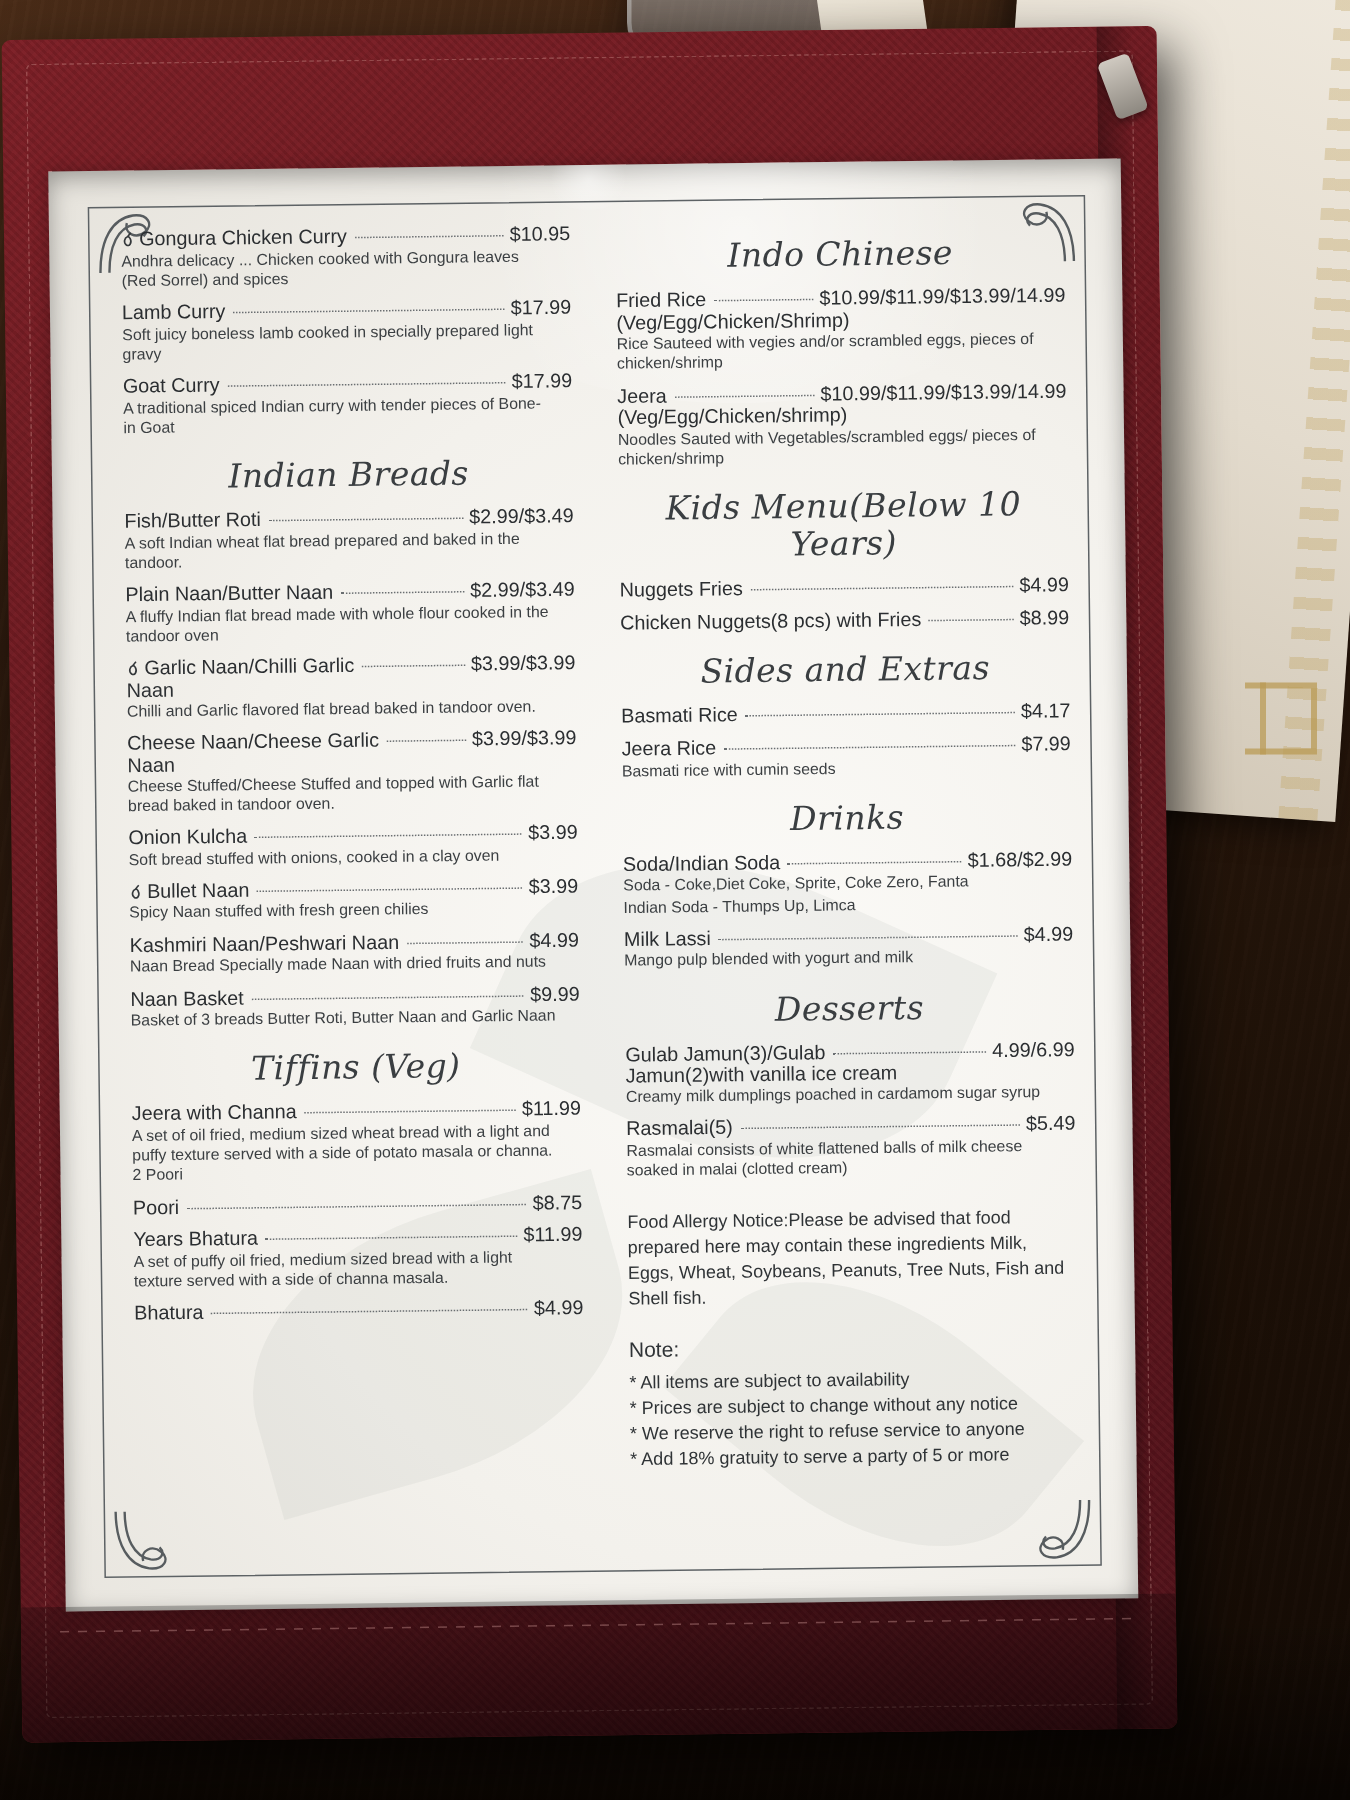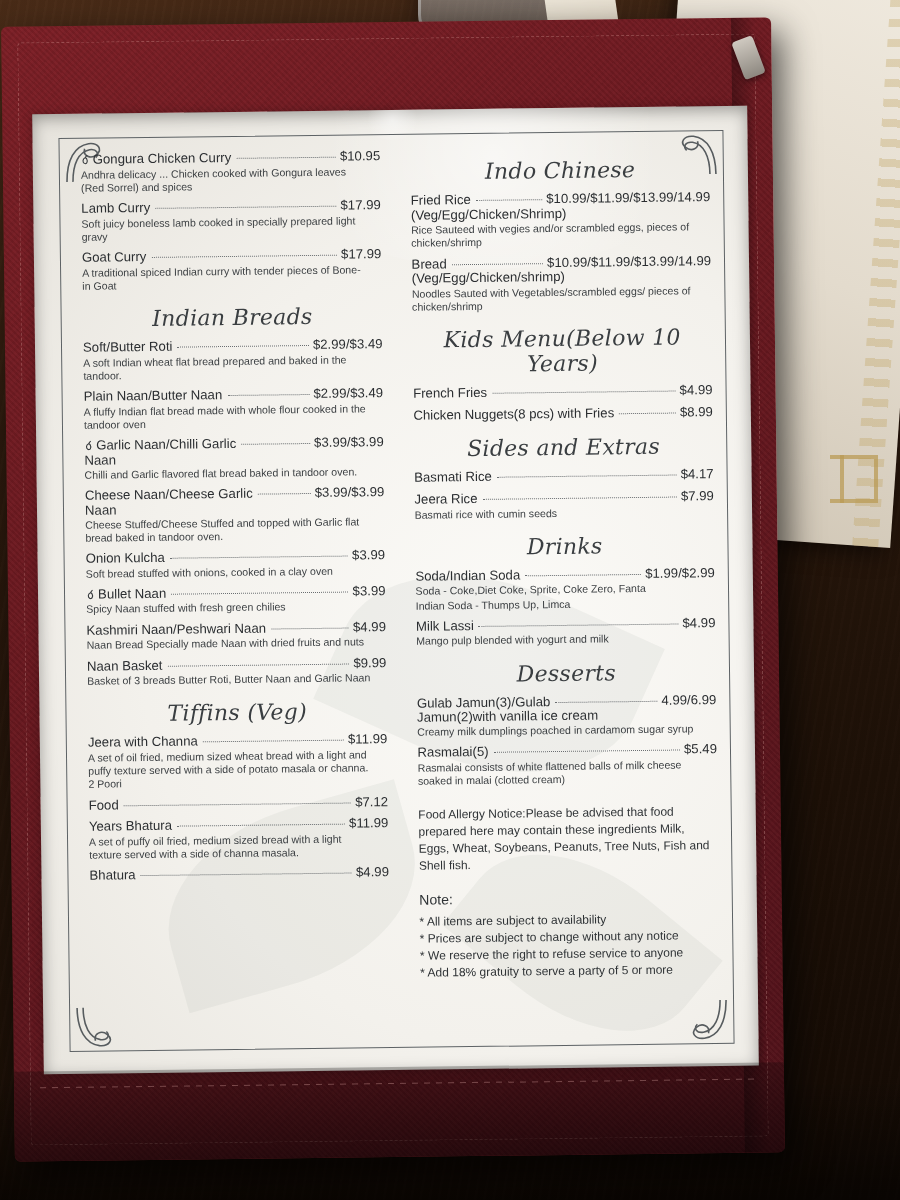--- a/index.html
+++ b/index.html
@@ -324,21 +324,21 @@
                 <span class="item-name">Goat Curry</span>
                 <span class="dots"></span>
                 <span class="price">$17.99</span>
               </div>
               <div class="desc">A traditional spiced Indian curry with tender pieces of Bone-in Goat</div>
             </div>
           </div>
           <h2 class="section big">Indian Breads</h2>
           <div class="item">
             <div class="item-line">
-              <span class="item-name">Soft/Butter Roti</span>
+              <span class="item-name">Fish/Butter Roti</span>
               <span class="dots"></span>
               <span class="price">$2.99/$3.49</span>
             </div>
             <div class="desc">A soft Indian wheat flat bread prepared and baked in the tandoor.</div>
           </div>
           <div class="item">
             <div class="item-line">
               <span class="item-name">Plain Naan/Butter Naan</span>
               <span class="dots"></span>
               <span class="price">$2.99/$3.49</span>
@@ -405,23 +405,23 @@
           <div class="item">
             <div class="item-line">
               <span class="item-name">Jeera with Channa</span>
               <span class="dots"></span>
               <span class="price">$11.99</span>
             </div>
             <div class="desc">A set of oil fried, medium sized wheat bread with a light and puffy texture served with a side of potato masala or channa. 2 Poori</div>
           </div>
           <div class="item">
             <div class="item-line">
-              <span class="item-name">Food</span>
-              <span class="dots"></span>
-              <span class="price">$7.12</span>
+              <span class="item-name">Poori</span>
+              <span class="dots"></span>
+              <span class="price">$8.75</span>
             </div>
           </div>
           <div class="item">
             <div class="item-line">
               <span class="item-name">Years Bhatura</span>
               <span class="dots"></span>
               <span class="price">$11.99</span>
             </div>
             <div class="desc">A set of puffy oil fried, medium sized bread with a light texture served with a side of channa masala.</div>
           </div>
@@ -439,31 +439,31 @@
             <div class="item-line">
               <span class="item-name">Fried Rice</span>
               <span class="dots"></span>
               <span class="price">$10.99/$11.99/$13.99/14.99</span>
             </div>
             <div class="item-line" style="margin-top: -1px;">(Veg/Egg/Chicken/Shrimp)</div>
             <div class="desc">Rice Sauteed with vegies and/or scrambled eggs, pieces of chicken/shrimp</div>
           </div>
           <div class="item">
             <div class="item-line">
-              <span class="item-name">Bread</span>
+              <span class="item-name">Jeera</span>
               <span class="dots"></span>
               <span class="price">$10.99/$11.99/$13.99/14.99</span>
             </div>
             <div class="item-line" style="margin-top: -1px;">(Veg/Egg/Chicken/shrimp)</div>
             <div class="desc">Noodles Sauted with Vegetables/scrambled eggs/ pieces of chicken/shrimp</div>
           </div>
           <h2 class="section big">Kids Menu(Below 10 Years)</h2>
           <div class="item">
             <div class="item-line">
-              <span class="item-name">French Fries</span>
+              <span class="item-name">Nuggets Fries</span>
               <span class="dots"></span>
               <span class="price">$4.99</span>
             </div>
           </div>
           <div class="item">
             <div class="item-line">
               <span class="item-name">Chicken Nuggets(8 pcs) with Fries</span>
               <span class="dots"></span>
               <span class="price">$8.99</span>
             </div>
@@ -482,21 +482,21 @@
               <span class="dots"></span>
               <span class="price">$7.99</span>
             </div>
             <div class="desc">Basmati rice with cumin seeds</div>
           </div>
           <h2 class="section big">Drinks</h2>
           <div class="item">
             <div class="item-line">
               <span class="item-name">Soda/Indian Soda</span>
               <span class="dots"></span>
-              <span class="price">$1.99/$2.99</span>
+              <span class="price">$1.68/$2.99</span>
             </div>
             <div class="desc">Soda - Coke,Diet Coke, Sprite, Coke Zero, Fanta</div>
             <div class="desc">Indian Soda - Thumps Up, Limca</div>
           </div>
           <div class="item">
             <div class="item-line">
               <span class="item-name">Milk Lassi</span>
               <span class="dots"></span>
               <span class="price">$4.99</span>
             </div>

